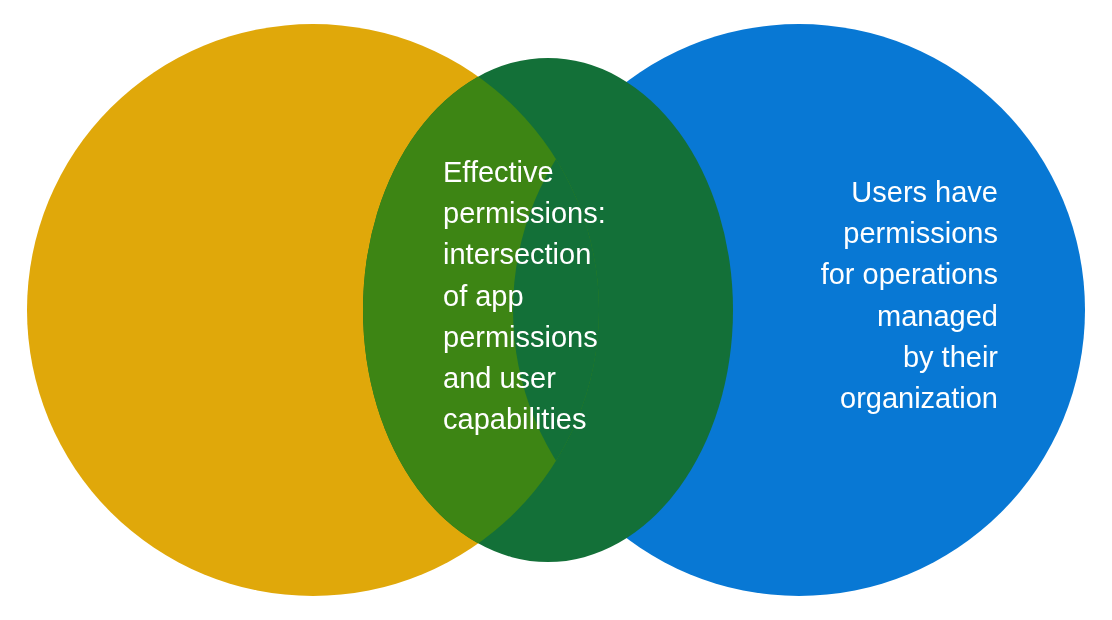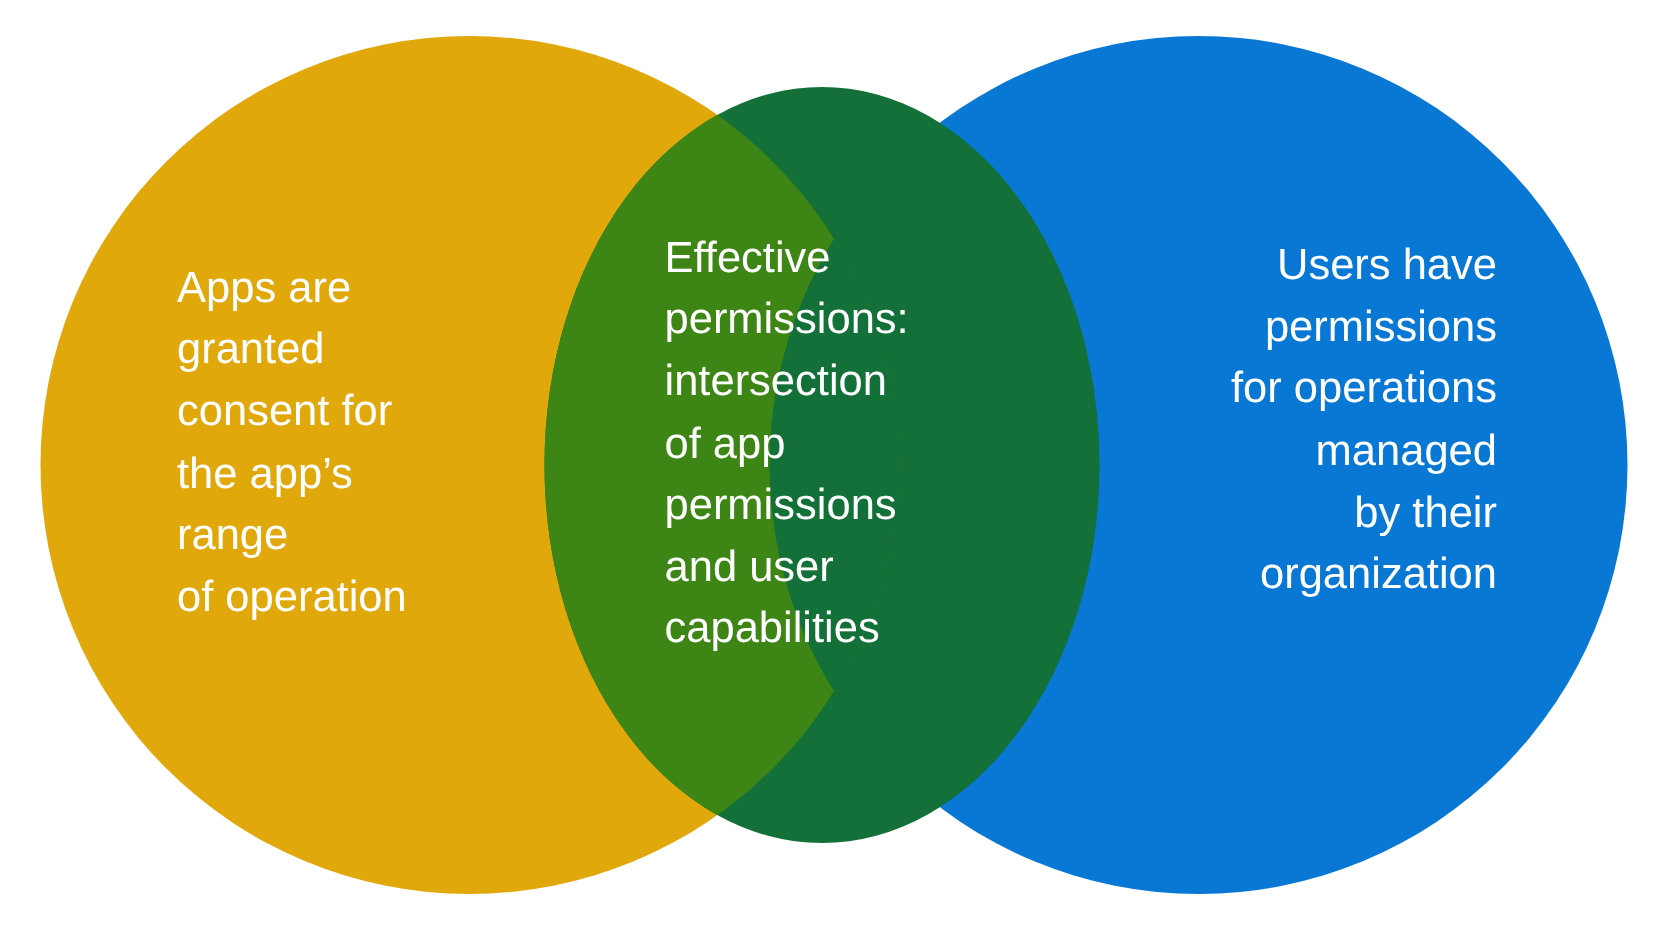--- a/index.html
+++ b/index.html
@@ -44,21 +44,21 @@
     text-align: left;
   }
   #label-center {
     left: 443px;
     top: 152px;
     width: 212px;
     text-align: left;
   }
   #label-right {
     left: 760px;
-    top: 157px;
+    top: 172px;
     width: 238px;
     text-align: right;
   }
 </style>
 </head>
 <body>
 
 <div id="diagram-root">
 
   <svg id="venn-svg" viewBox="0 0 1112 620" xmlns="http://www.w3.org/2000/svg">
@@ -81,26 +81,20 @@
       <ellipse cx="548" cy="310" rx="185" ry="252" fill="#3D8514"></ellipse>
     </g>
 
     <g clip-path="url(#clip-left-circle)">
       <g clip-path="url(#clip-right-circle)">
         <ellipse cx="548" cy="310" rx="185" ry="252" fill="#137038"></ellipse>
       </g>
     </g>
   </svg>
 
-  <div class="venn-label" id="label-left">Apps are
-granted
-consent for
-the app’s
-range
-of operation</div>
 
   <div class="venn-label" id="label-center">Effective
 permissions:
 intersection
 of app
 permissions
 and user
 capabilities</div>
 
   <div class="venn-label" id="label-right">Users have

